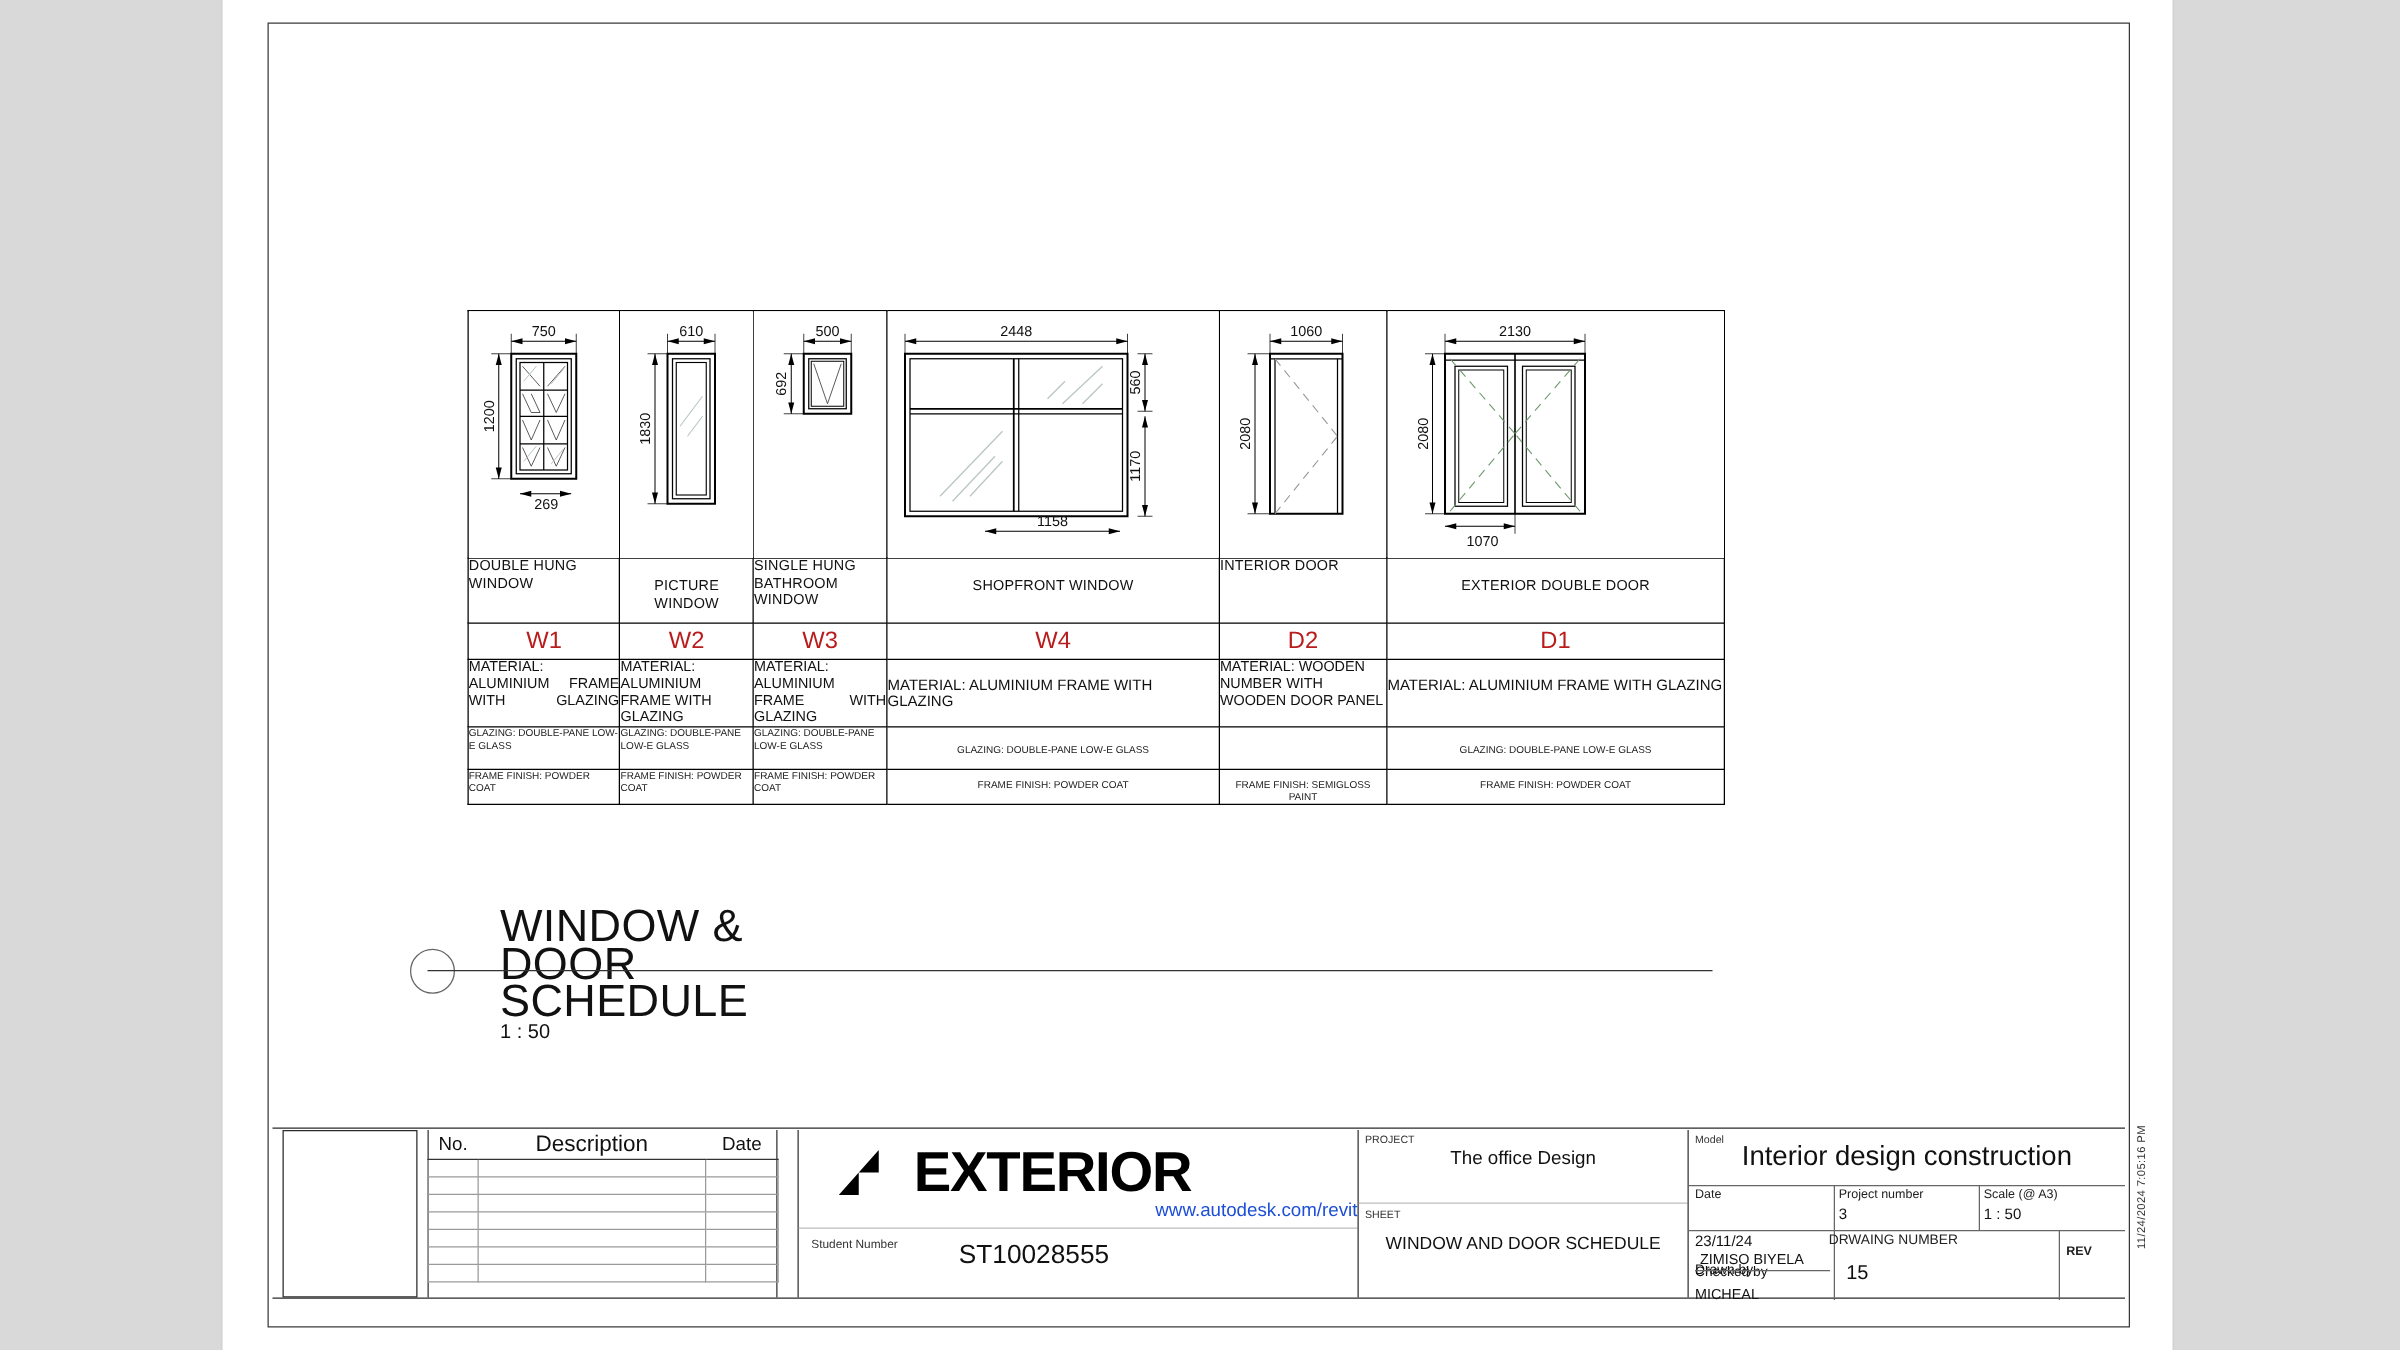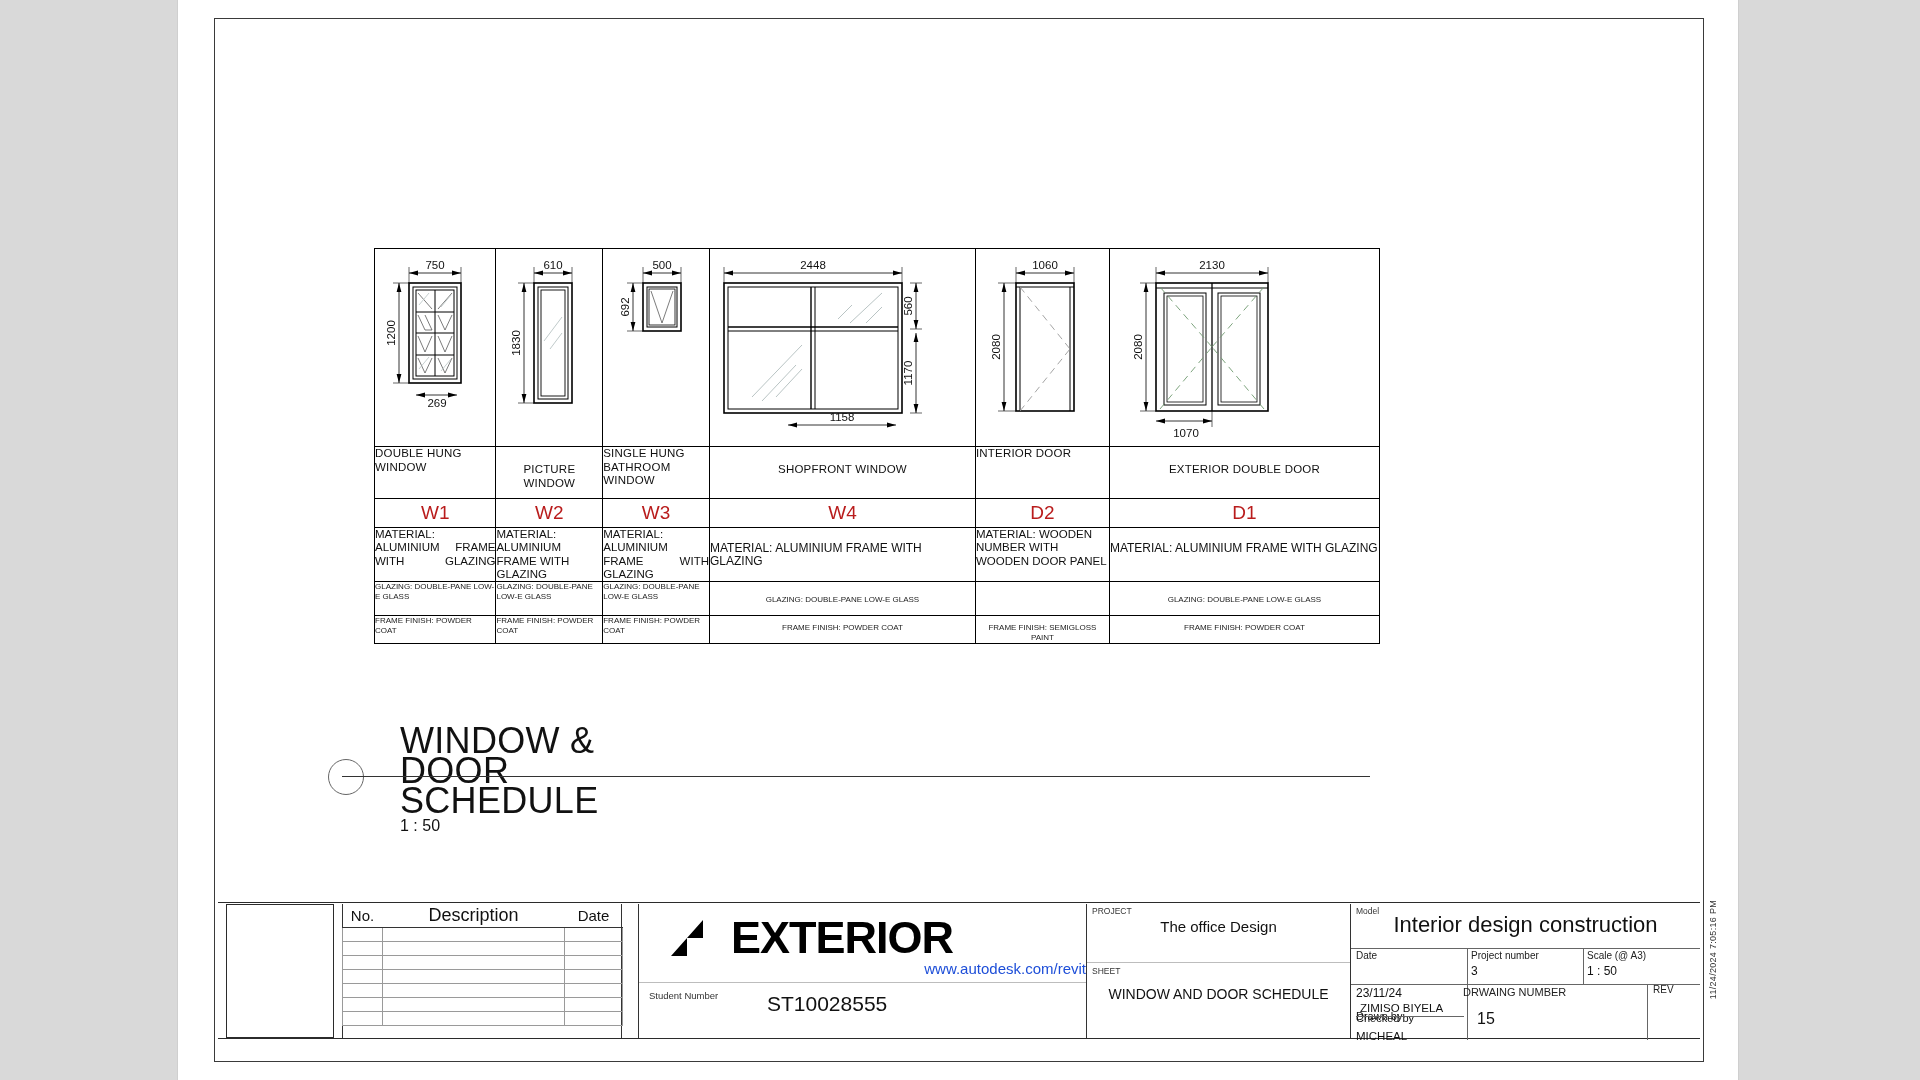--- a/index.html
+++ b/index.html
@@ -455,18 +455,18 @@
       <div style="position:absolute;left:9px;top:98px;font-size:11.5px;color:#111;">ZIMISO BIYELA</div>
       <div style="position:absolute;left:5px;top:106px;font-size:11px;color:#111;">Drawn by</div>
       <div style="position:absolute;left:5px;top:108px;font-size:11px;color:#111;">Checked by</div>
       <div style="position:absolute;left:5px;top:126px;font-size:11.5px;color:#111;">MICHEAL</div>
       <div style="position:absolute;left:5px;top:112px;width:108px;height:1px;background:#666;"></div>
 
       <div style="position:absolute;left:116px;top:80px;width:1px;height:56px;background:#666;"></div>
       <div style="position:absolute;left:112px;top:82px;font-size:11px;color:#222;">DRWAING NUMBER</div>
       <div style="position:absolute;left:126px;top:106px;font-size:16px;color:#111;">15</div>
       <div style="position:absolute;left:296px;top:80px;width:1px;height:56px;background:#666;"></div>
-      <div style="position:absolute;left:302px;top:80px;font-size:10px;color:#222;">REV</div>
+      <div style="position:absolute;left:302px;top:92px;font-size:10px;color:#222;font-weight:bold;">REV</div>
     </div>
   </div>
 
   <div class="stamp" style="position:absolute;left:1530px;top:900px;">11/24/2024 7:05:16 PM</div>
 </div>
 
 </body></html>

